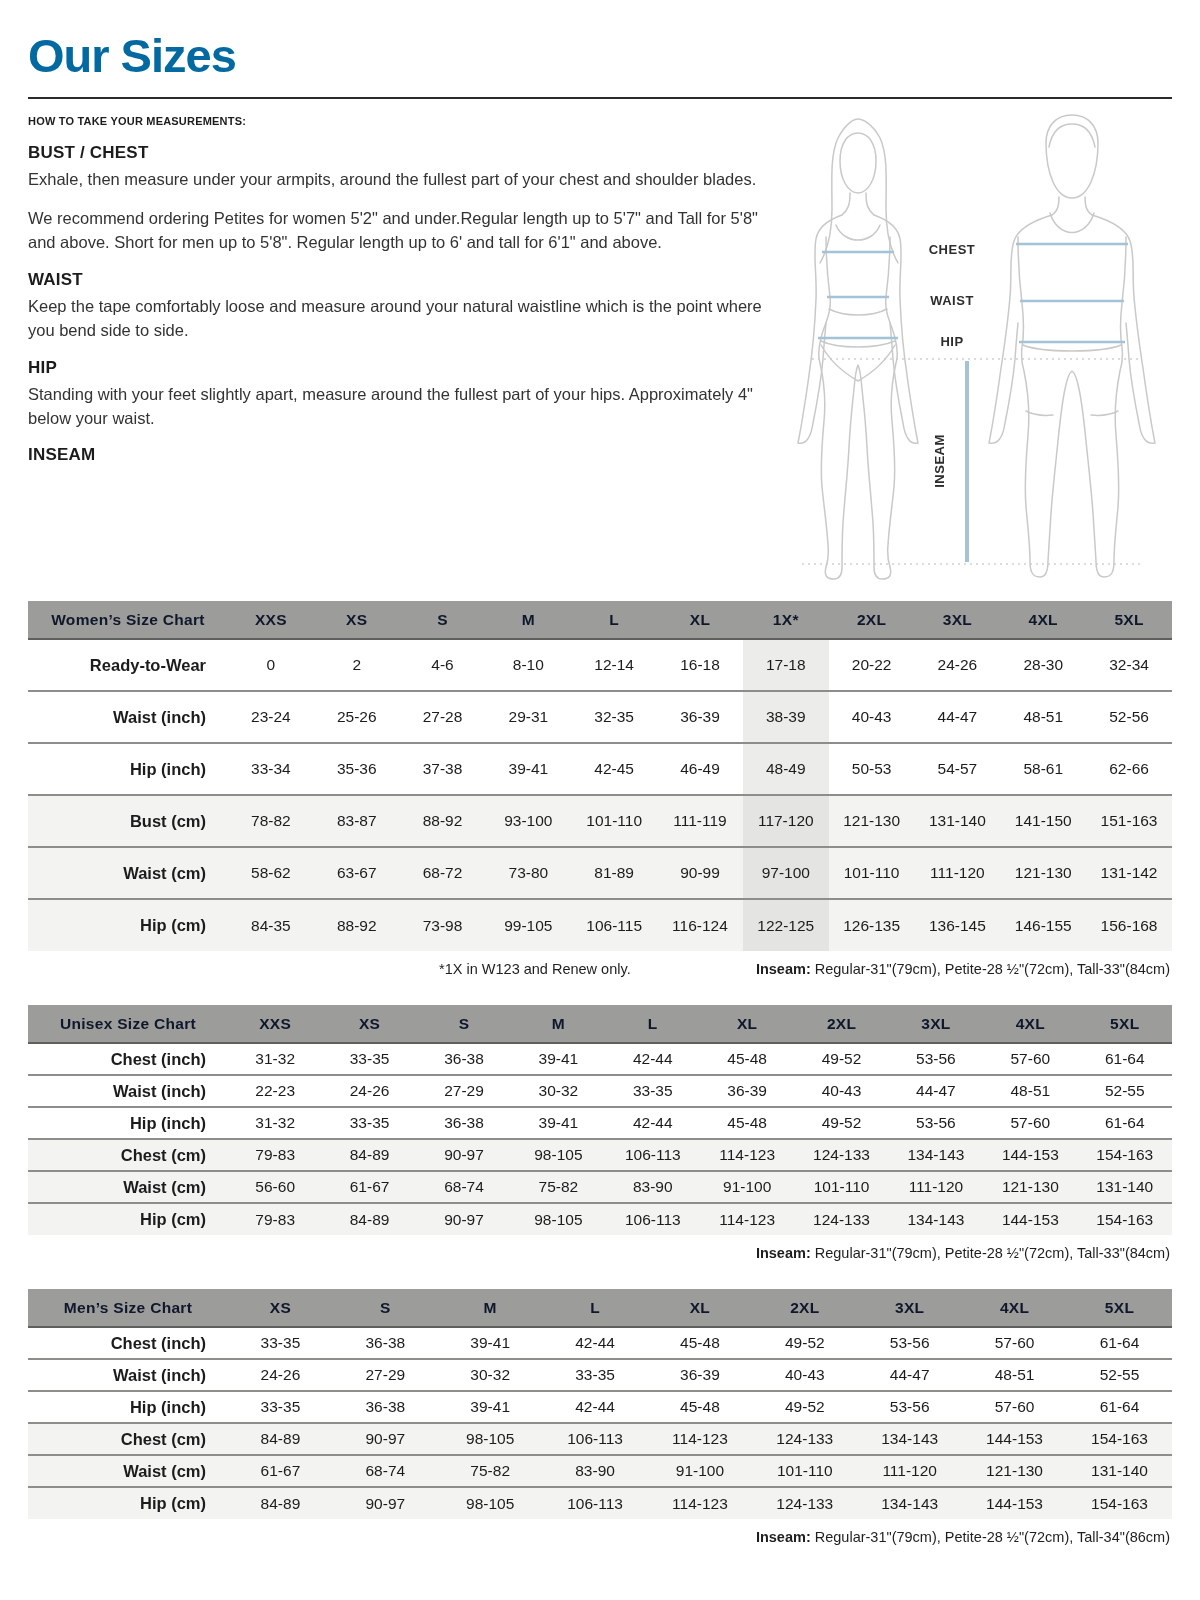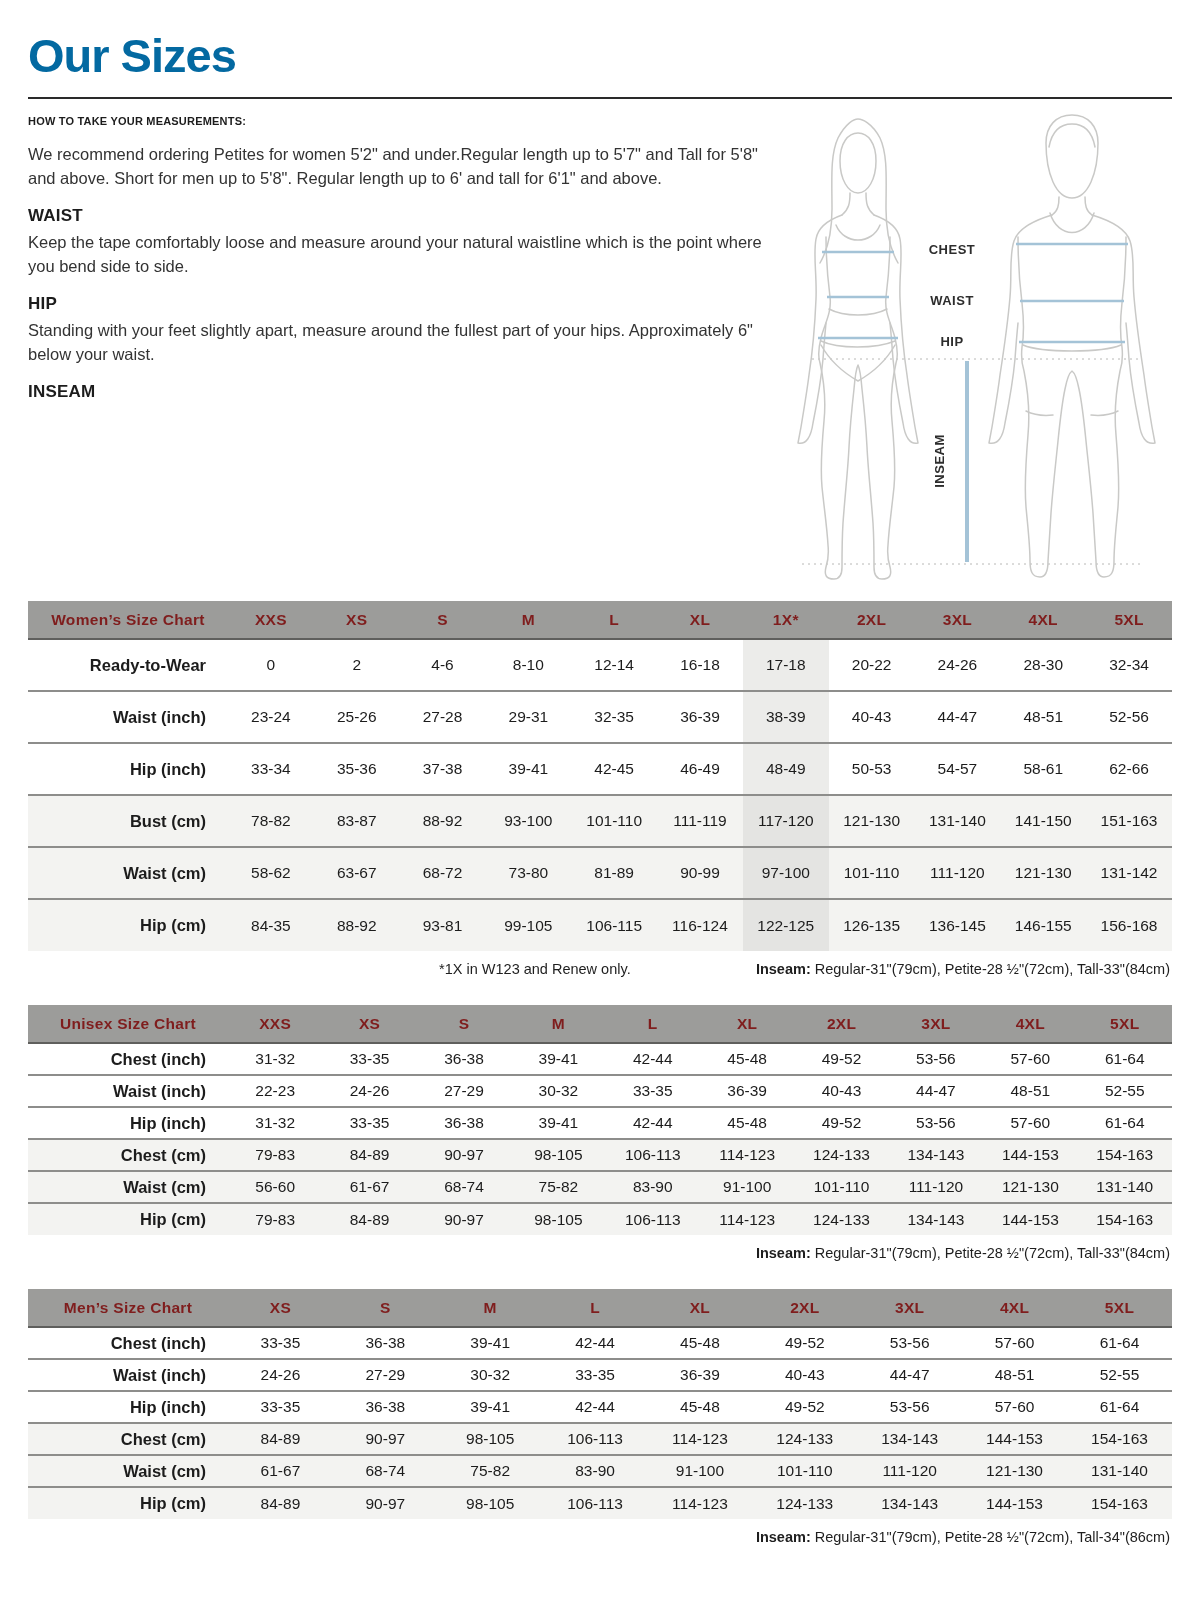--- a/index.html
+++ b/index.html
@@ -29,21 +29,21 @@
   .figure-wrap { flex:1; display:flex; justify-content:flex-end; margin-top:-6px; }
   .figure-wrap svg { display:block; }
   .fig-label { font-size:13px; font-weight:bold; fill:#2d2d2d; letter-spacing:.5px; }
 
   .tables { margin-top:12px; }
   .table-block { margin-top:0; }
   .table-block + .table-block { margin-top:0; }
 
   table.size-table { width:100%; border-collapse:collapse; table-layout:fixed; }
   table.size-table thead th {
-    background:var(--header-bg,#9c9c9a); color:#7f1d1d; font-size:15.5px; font-weight:bold;
+    background:var(--header-bg,#9c9c9a); color:#0f172a; font-size:15.5px; font-weight:bold;
     height:38px; border-bottom:2px solid #5f5f5d; text-align:center; letter-spacing:.3px;
   }
   table.size-table th:first-child { width:200px; }
   table.size-table tbody tr { height:52px; }
   table.t-unisex tbody tr, table.t-mens tbody tr { height:32px; }
   table.size-table tbody tr + tr { border-top:2px solid var(--border,#8d8d8b); }
   table.size-table tbody th {
     text-align:right; padding-right:22px; font-size:16.5px; font-weight:bold; color:#1c1c1c;
   }
   table.size-table tbody td {
@@ -67,29 +67,33 @@
 <div class="page">
 
   <h1 class="page-title">Our Sizes</h1>
   <hr class="title-rule">
 
   <div class="top">
     <div class="instructions">
       <h2>HOW TO TAKE YOUR MEASUREMENTS:</h2>
 
       <div class="m-section">
+        <h3>BUST / CHEST</h3>
+        <p>Exhale, then measure under your armpits, around the fullest part of your chest and shoulder blades.</p>
+      </div>
+      <div class="m-section">
         <p>We recommend ordering Petites for women 5'2" and under.Regular length up to 5'7" and Tall for 5'8" and above. Short for men up to 5'8". Regular length up to 6' and tall for 6'1" and above.</p>
       </div>
       <div class="m-section">
         <h3>WAIST</h3>
         <p>Keep the tape comfortably loose and measure around your natural waistline which is the point where you bend side to side.</p>
       </div>
       <div class="m-section">
         <h3>HIP</h3>
-        <p>Standing with your feet slightly apart, measure around the fullest part of your hips. Approximately 6" below your waist.</p>
+        <p>Standing with your feet slightly apart, measure around the fullest part of your hips. Approximately 4" below your waist.</p>
       </div>
       <div class="m-section">
         <h3>INSEAM</h3>
       </div>
     </div>
 
     <div class="figure-wrap">
       <svg width="400" height="480" viewBox="0 0 400 480">
         <g stroke="#b8b8b6" stroke-width="1" stroke-dasharray="2,4" fill="none">
           <line x1="40" y1="250" x2="368" y2="250"></line>
@@ -229,21 +233,21 @@
               <td class="hl">97-100</td>
               <td>101-110</td>
               <td>111-120</td>
               <td>121-130</td>
               <td>131-142</td>
             </tr>
             <tr class="shaded">
               <th>Hip (cm)</th>
               <td>84-35</td>
               <td>88-92</td>
-              <td>93-81</td>
+              <td>73-98</td>
               <td>99-105</td>
               <td>106-115</td>
               <td>116-124</td>
               <td class="hl">122-125</td>
               <td>126-135</td>
               <td>136-145</td>
               <td>146-155</td>
               <td>156-168</td>
             </tr>
           </tbody>

